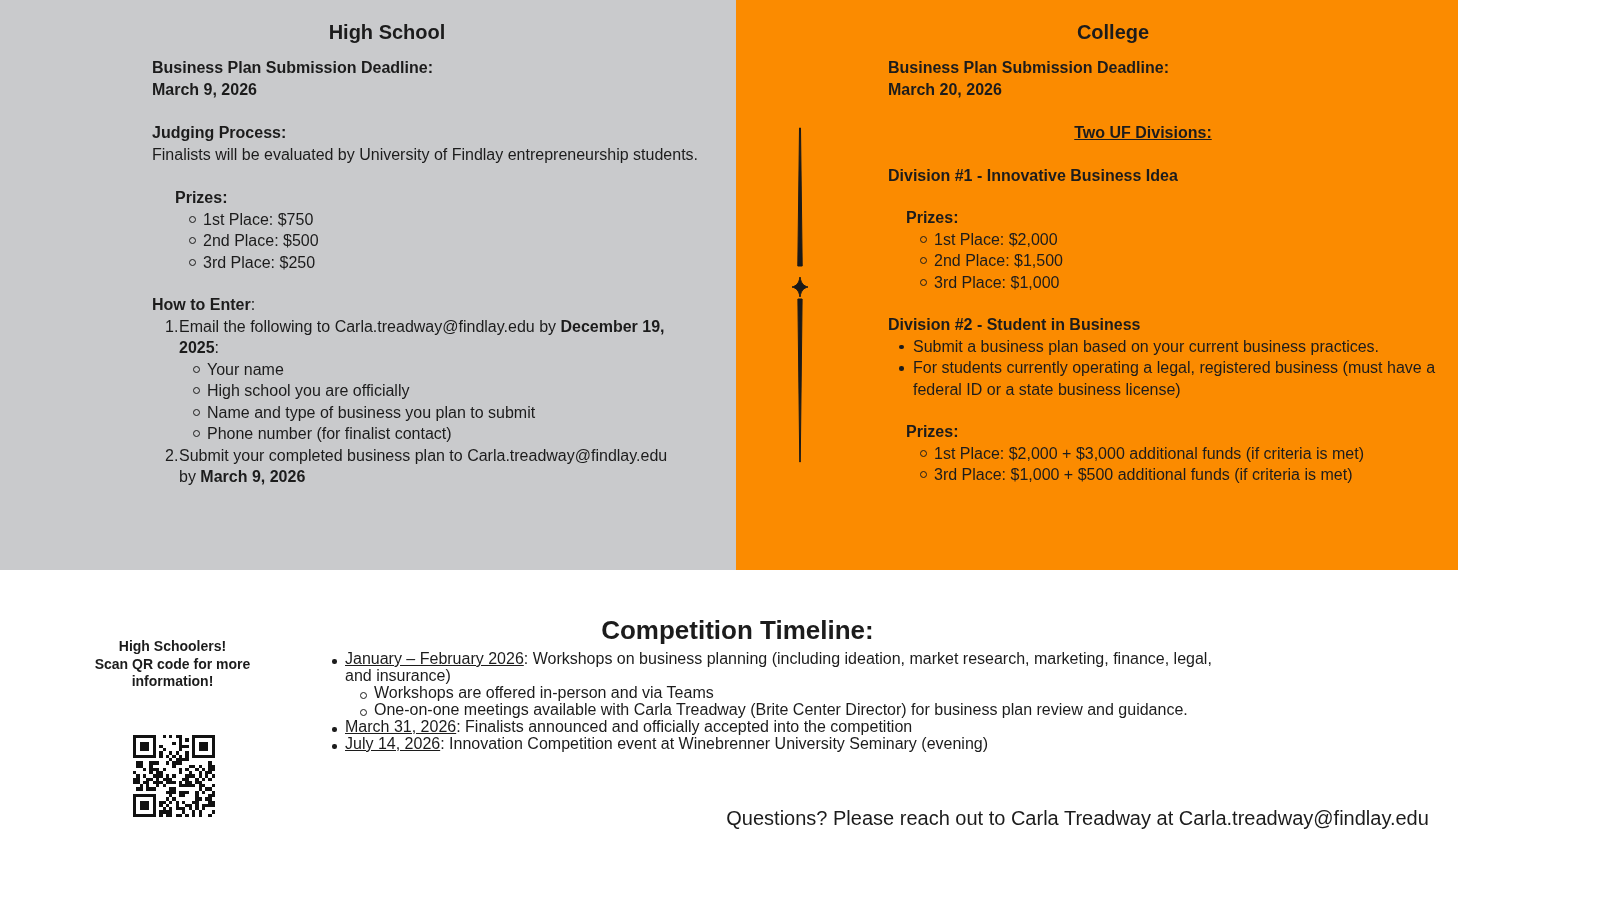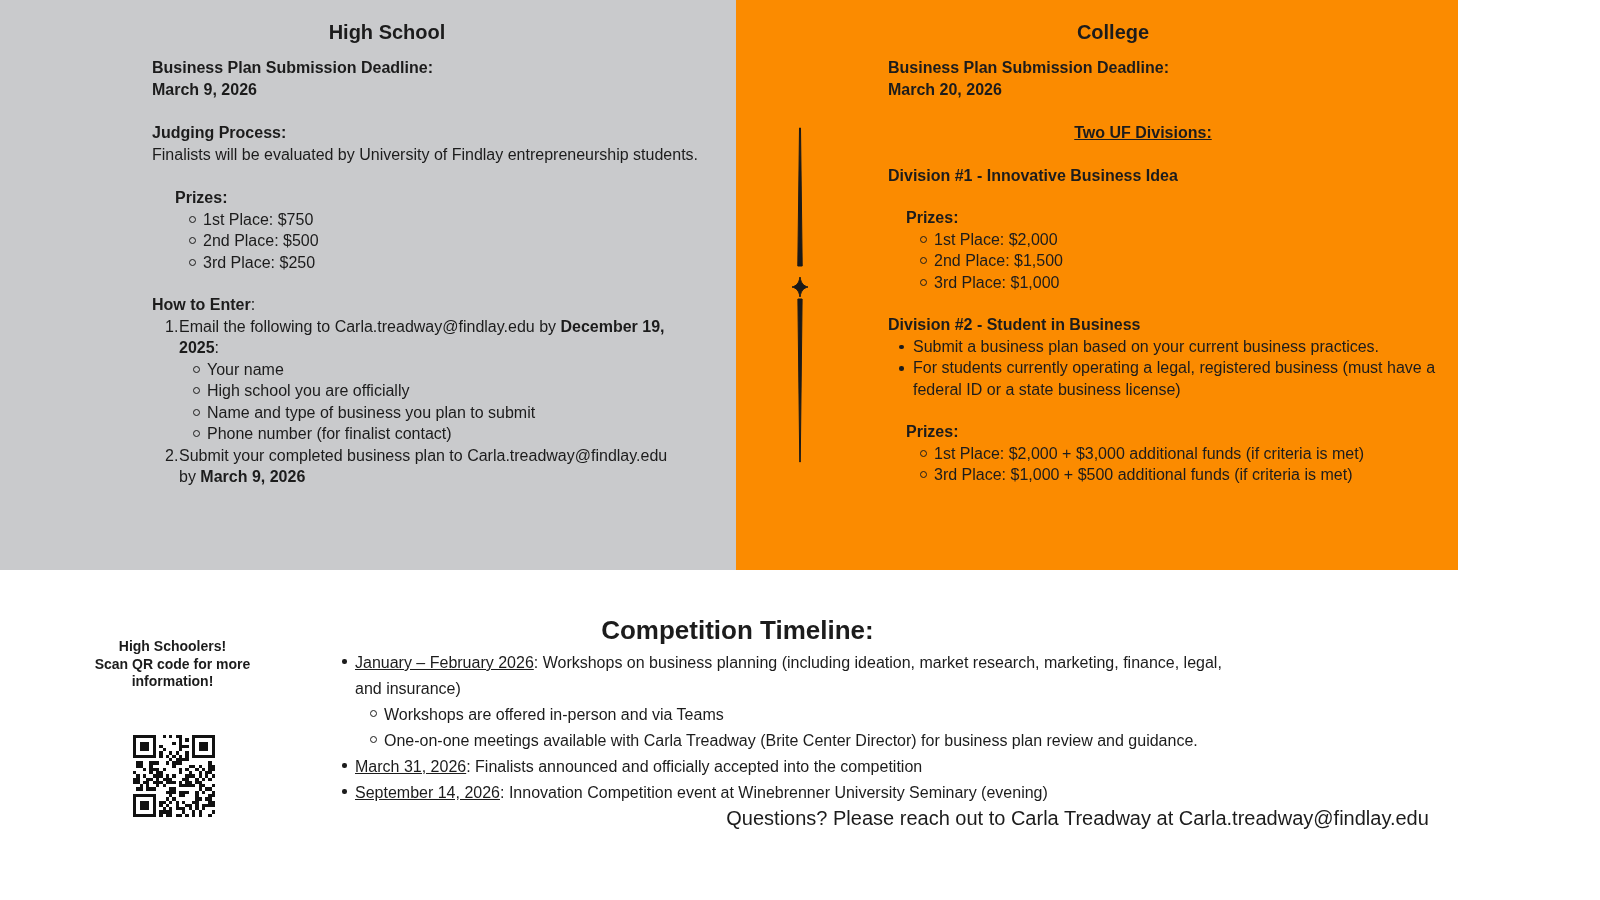--- a/index.html
+++ b/index.html
@@ -50,22 +50,22 @@
   .divider{position:absolute;left:788px;top:127px;width:24px;height:340px;pointer-events:none;}
   .divider svg{display:block;width:100%;height:100%;}
 
   
   .bottom-section{position:relative;height:330px;background:#fff;}
   .timeline-title{position:absolute;top:33px;left:11px;width:98%;text-align:center;font-size:26px;margin:12px;font-weight:bold;}
   .qr-callout{position:absolute;left:85px;top:68px;width:175px;text-align:center;
     font-size:14px;font-weight:bold;line-height:17.5px;}
   .qr-box{position:absolute;left:133px;top:165px;width:82px;height:82px;}
   .qr-box svg{display:block;width:100%;height:100%;}
-  .timeline-list{position:absolute;left:331px;top:80px;width:915px;list-style:none;margin:0;
-    padding:0;font-size:16px;line-height:26px;}
+  .timeline-list{position:absolute;left:321px;top:80px;width:915px;list-style:none;margin:0;
+    padding:0;font-size:16px;line-height:17px;}
   .timeline-list>li{position:relative;padding-left:24px;}
   .timeline-list>li::before{content:"";position:absolute;left:11px;top:9px;width:4.5px;height:4.5px;
     background:#1c1c1c;border-radius:50%;}
   .timeline-list .circle-list>li{padding-left:29px;}
   .timeline-list .circle-list>li::before{left:15px;top:8px;}
   .contact-line{position:absolute;top:237px;left:0;width:98%;text-align:right;font-size:20px;margin:0;}
 </style>
 </head>
 <body>
 
@@ -479,19 +479,19 @@
         <span class="u">January – February 2026</span><span>: Workshops on business planning (including ideation, market research, marketing, finance, legal, and insurance)</span>
         <ul class="circle-list">
           <li>Workshops are offered in-person and via Teams</li>
           <li>One-on-one meetings available with Carla Treadway (Brite Center Director) for business plan review and guidance.</li>
         </ul>
       </li>
       <li>
         <span class="u">March 31, 2026</span><span>: Finalists announced and officially accepted into the competition</span>
       </li>
       <li>
-        <span class="u">September 14, 2026</span><span>: Innovation Competition event at Winebrenner University Seminary (evening)</span>
+        <span class="u">July 14, 2026</span><span>: Innovation Competition event at Winebrenner University Seminary (evening)</span>
       </li>
     </ul>
 
     <p class="contact-line">Questions? Please reach out to Carla Treadway at Carla.treadway@findlay.edu</p>
   </div>
 </div>
 
 </body></html>

